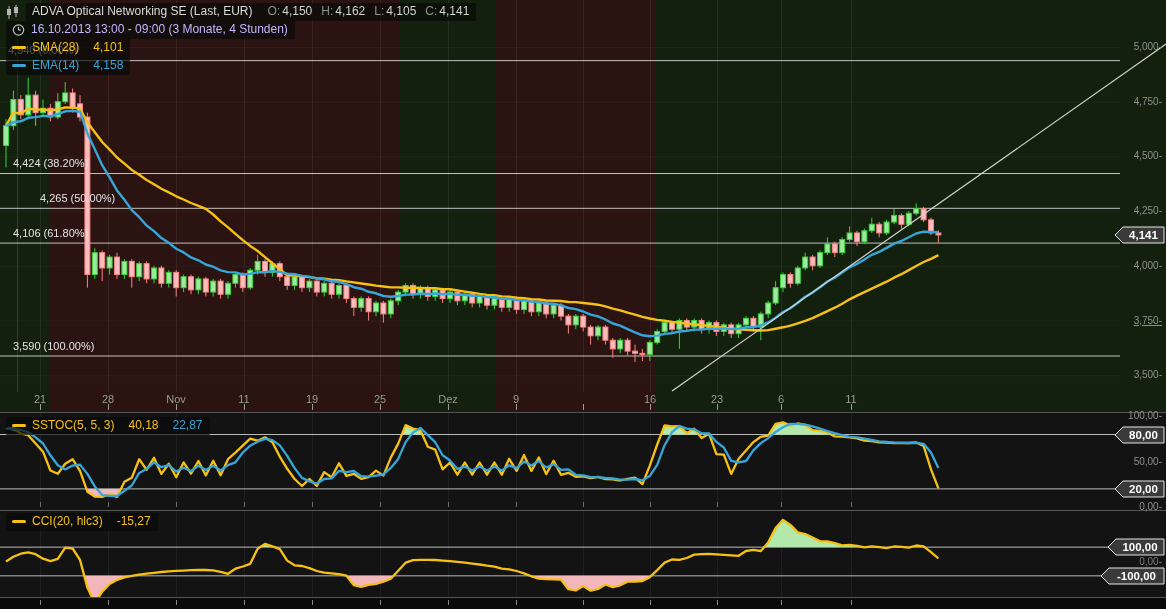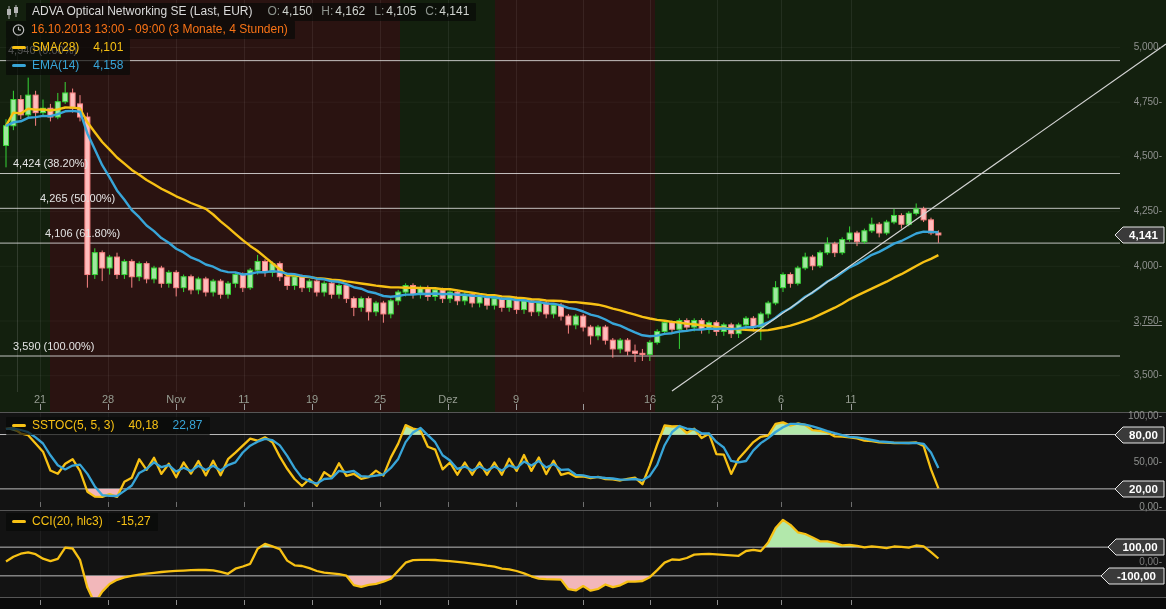--- a/index.html
+++ b/index.html
@@ -442,21 +442,21 @@
 
   <div class="hrow" style="left:6px;top:21px">
     <span class="chip t12">
       <span class="icon">
         <svg width="13" height="14" viewBox="0 0 13 14">
           <circle cx="6.5" cy="7" r="5.2" fill="none" stroke="#bdbdbd" stroke-width="1.2"></circle>
           <line x1="6.5" y1="7" x2="6.5" y2="3.8" stroke="#bdbdbd" stroke-width="1.2"></line>
           <line x1="6.5" y1="7" x2="9" y2="7" stroke="#bdbdbd" stroke-width="1.2"></line>
         </svg>
       </span>
-      <span style="color:#f97316">16.10.2013 13:00 - 09:00 (3 Monate, 4 Stunden)</span>
+      <span style="color:#c4b5fd">16.10.2013 13:00 - 09:00 (3 Monate, 4 Stunden)</span>
     </span>
   </div>
 
   <div class="hrow" style="left: 6px; top: 39px; color: rgb(247, 193, 20);">
     <span class="chip t12">
       <span class="dash" style="background: rgb(247, 193, 20);"></span>
       <span>SMA(28)</span>
       <span class="lg-gap">4,101</span>
     </span>
   </div>
@@ -502,21 +502,21 @@
       <div class="ylab" style="right: 4px; top: 40px;">5,000-</div>
       <div class="ylab" style="right: 4px; top: 94.7px;">4,750-</div>
       <div class="ylab" style="right: 4px; top: 149.4px;">4,500-</div>
       <div class="ylab" style="right: 4px; top: 204.1px;">4,250-</div>
       <div class="ylab" style="right: 4px; top: 258.8px;">4,000-</div>
       <div class="ylab" style="right: 4px; top: 313.5px; text-decoration: underline;">3,750-</div>
       <div class="ylab" style="right: 4px; top: 368.2px;">3,500-</div>
       <div class="fiblab" style="left: 8px; top: 44.128px;">4,940 (0.00%)</div>
       <div class="fiblab" style="left: 13px; top: 157.029px;">4,424 (38.20%)</div>
       <div class="fiblab" style="left: 13px; top: 191.818px; margin-left: 27px;">4,265 (50.00%)</div>
-      <div class="fiblab" style="left: 13px; top: 226.607px; margin-left: 32px;">4,106 (61.80%)</div>
+      <div class="fiblab" style="left: 13px; top: 226.607px;">4,106 (61.80%)</div>
       <div class="fiblab" style="left: 13px; top: 339.508px;">3,590 (100.00%)</div>
       <div class="ylab" style="right: 4px; top: 409.4px;">100,00-</div>
       <div class="ylab" style="right: 4px; top: 454.7px;">50,00-</div>
       <div class="ylab" style="right: 4px; top: 500px;">0,00-</div>
       <div class="ylab" style="right: 4px; top: 554.5px; color: rgb(125, 125, 125);">0,00-</div>
       <svg width="51" height="18" class="tagsvg" style="left: 1114px; top: 226px;">
         <polygon points="1,9 9,1 50,1 50,17 9,17" fill="#3a3a3a" stroke="#e6e6e6"></polygon>
         <text x="29.5" y="13" text-anchor="middle" fill="#ffffff" font-family="&quot;Liberation Sans&quot;, sans-serif" font-size="11.5" font-weight="700">4,141</text>
       </svg>
       <svg width="51" height="18" class="tagsvg" style="left: 1114px; top: 426px;">

